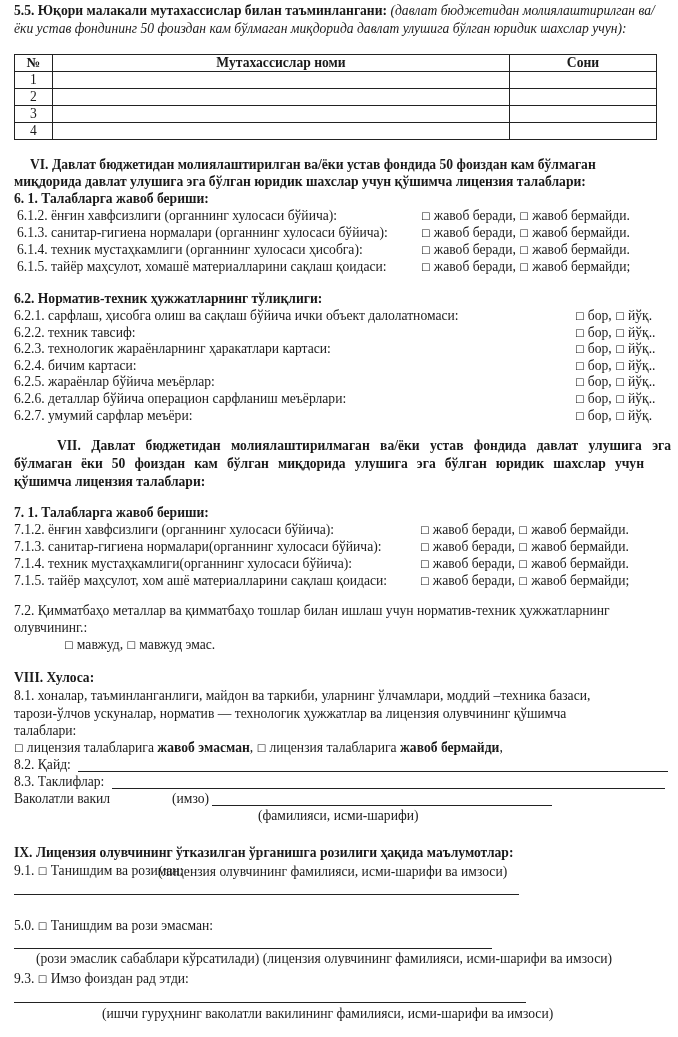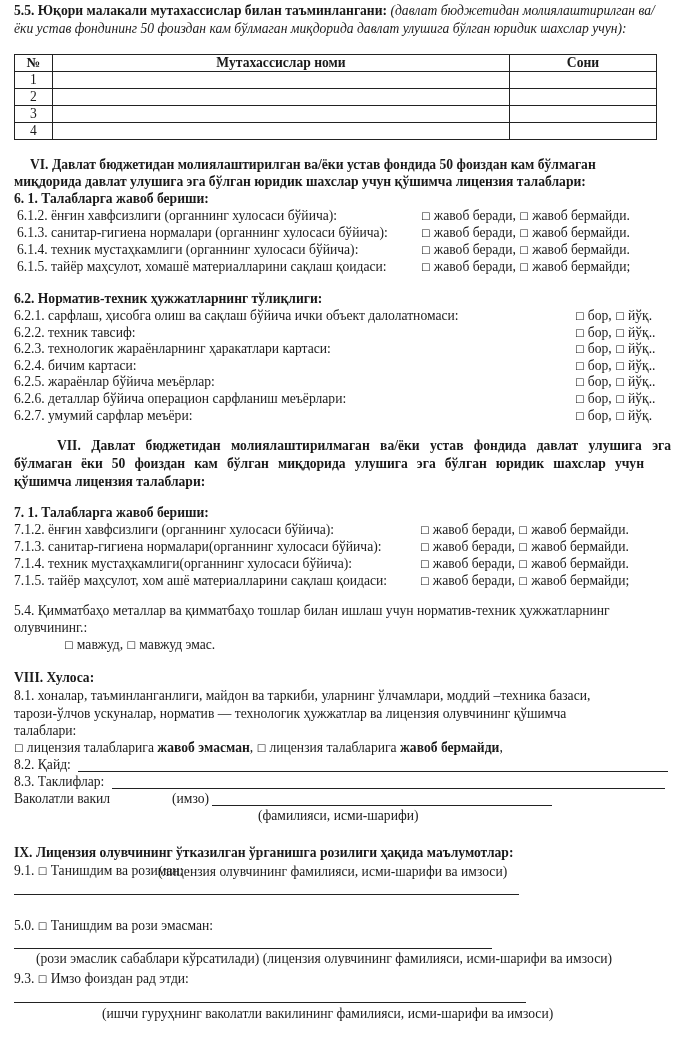--- a/index.html
+++ b/index.html
@@ -76,21 +76,21 @@
 
 <div class="abs b" style="left:30px; top:157px;">VI. Давлат бюджетидан молиялаштирилган ва/ёки устав фондида 50 фоиздан кам бўлмаган</div>
 <div class="abs b" style="left:14px; top:174px;">миқдорида давлат улушига эга бўлган юридик шахслар учун қўшимча лицензия талаблари:</div>
 <div class="abs b" style="left:14px; top:191px;">6. 1. Талабларга жавоб бериши:</div>
 
 <div id="s61">
     <div class="abs" style="left: 17px; top: 208px;">6.1.2. ёнғин хавфсизлиги (органнинг хулосаси бўйича):</div>
     <div class="abs" style="left: 421px; top: 208px;"><span><span class="cb">□</span> <span>жавоб беради,</span></span> <span><span class="cb">□</span> <span>жавоб бермайди.</span></span></div>
     <div class="abs" style="left: 17px; top: 225px;">6.1.3. санитар-гигиена нормалари (органнинг хулосаси бўйича):</div>
     <div class="abs" style="left: 421px; top: 225px;"><span><span class="cb">□</span> <span>жавоб беради,</span></span> <span><span class="cb">□</span> <span>жавоб бермайди.</span></span></div>
-    <div class="abs" style="left: 17px; top: 242px;">6.1.4. техник мустаҳкамлиги (органнинг хулосаси бўйича):</div>
+    <div class="abs" style="left: 17px; top: 242px;">6.1.4. техник мустаҳкамлиги (органнинг хулосаси ҳисобга):</div>
     <div class="abs" style="left: 421px; top: 242px;"><span><span class="cb">□</span> <span>жавоб беради,</span></span> <span><span class="cb">□</span> <span>жавоб бермайди.</span></span></div>
     <div class="abs" style="left: 17px; top: 259px;">6.1.5. тайёр маҳсулот, хомашё материалларини сақлаш қоидаси:</div>
     <div class="abs" style="left: 421px; top: 259px;"><span><span class="cb">□</span> <span>жавоб беради,</span></span> <span><span class="cb">□</span> <span>жавоб бермайди;</span></span></div>
   </div>
 
 <div class="abs b" style="left:14px; top:291px;">6.2. Норматив-техник ҳужжатларнинг тўлиқлиги:</div>
 <div id="s62">
     <div class="abs" style="left: 14px; top: 308px;">6.2.1. сарфлаш, ҳисобга олиш ва сақлаш бўйича ички объект далолатномаси:</div>
     <div class="abs" style="left: 575px; top: 308px;"><span><span class="cb">□</span> <span>бор,</span></span> <span><span class="cb">□</span> <span>йўқ.</span></span></div>
     <div class="abs" style="left: 14px; top: 324.6px;">6.2.2. техник тавсиф:</div>
@@ -116,21 +116,21 @@
     <div class="abs" style="left: 14px; top: 522px;">7.1.2. ёнғин хавфсизлиги (органнинг хулосаси бўйича):</div>
     <div class="abs" style="left: 420px; top: 522px;"><span><span class="cb">□</span> <span>жавоб беради,</span></span> <span><span class="cb">□</span> <span>жавоб бермайди.</span></span></div>
     <div class="abs" style="left: 14px; top: 539px;">7.1.3. санитар-гигиена нормалари(органнинг хулосаси бўйича):</div>
     <div class="abs" style="left: 420px; top: 539px;"><span><span class="cb">□</span> <span>жавоб беради,</span></span> <span><span class="cb">□</span> <span>жавоб бермайди.</span></span></div>
     <div class="abs" style="left: 14px; top: 556px;">7.1.4. техник мустаҳкамлиги(органнинг хулосаси бўйича):</div>
     <div class="abs" style="left: 420px; top: 556px;"><span><span class="cb">□</span> <span>жавоб беради,</span></span> <span><span class="cb">□</span> <span>жавоб бермайди.</span></span></div>
     <div class="abs" style="left: 14px; top: 573px;">7.1.5. тайёр маҳсулот, хом ашё материалларини сақлаш қоидаси:</div>
     <div class="abs" style="left: 420px; top: 573px;"><span><span class="cb">□</span> <span>жавоб беради,</span></span> <span><span class="cb">□</span> <span>жавоб бермайди;</span></span></div>
   </div>
 
-<div class="abs" style="left:14px; top:603px;">5.4. Қимматбаҳо металлар ва қимматбаҳо тошлар билан ишлаш учун норматив-техник ҳужжатларнинг</div>
+<div class="abs" style="left:14px; top:603px;">7.2. Қимматбаҳо металлар ва қимматбаҳо тошлар билан ишлаш учун норматив-техник ҳужжатларнинг</div>
 <div class="abs" style="left:14px; top:620px;">олувчининг.:</div>
 <div class="abs" style="left:64px; top:637px;">
   <span><span class="cb">□</span> <span>мавжуд,</span></span>
   <span><span class="cb">□</span> <span>мавжуд эмас.</span></span>
 </div>
 
 <div class="abs b" style="left:14px; top:670px;">VIII. Хулоса:</div>
 <div class="abs" style="left:14px; top:688px;">8.1. хоналар, таъминланганлиги, майдон ва таркиби, уларнинг ўлчамлари, моддий –техника базаси,</div>
 <div class="abs" style="left:14px; top:706px;">тарози-ўлчов ускуналар, норматив — технологик ҳужжатлар ва лицензия олувчининг қўшимча</div>
 <div class="abs" style="left:14px; top:723px;">талаблари:</div>

